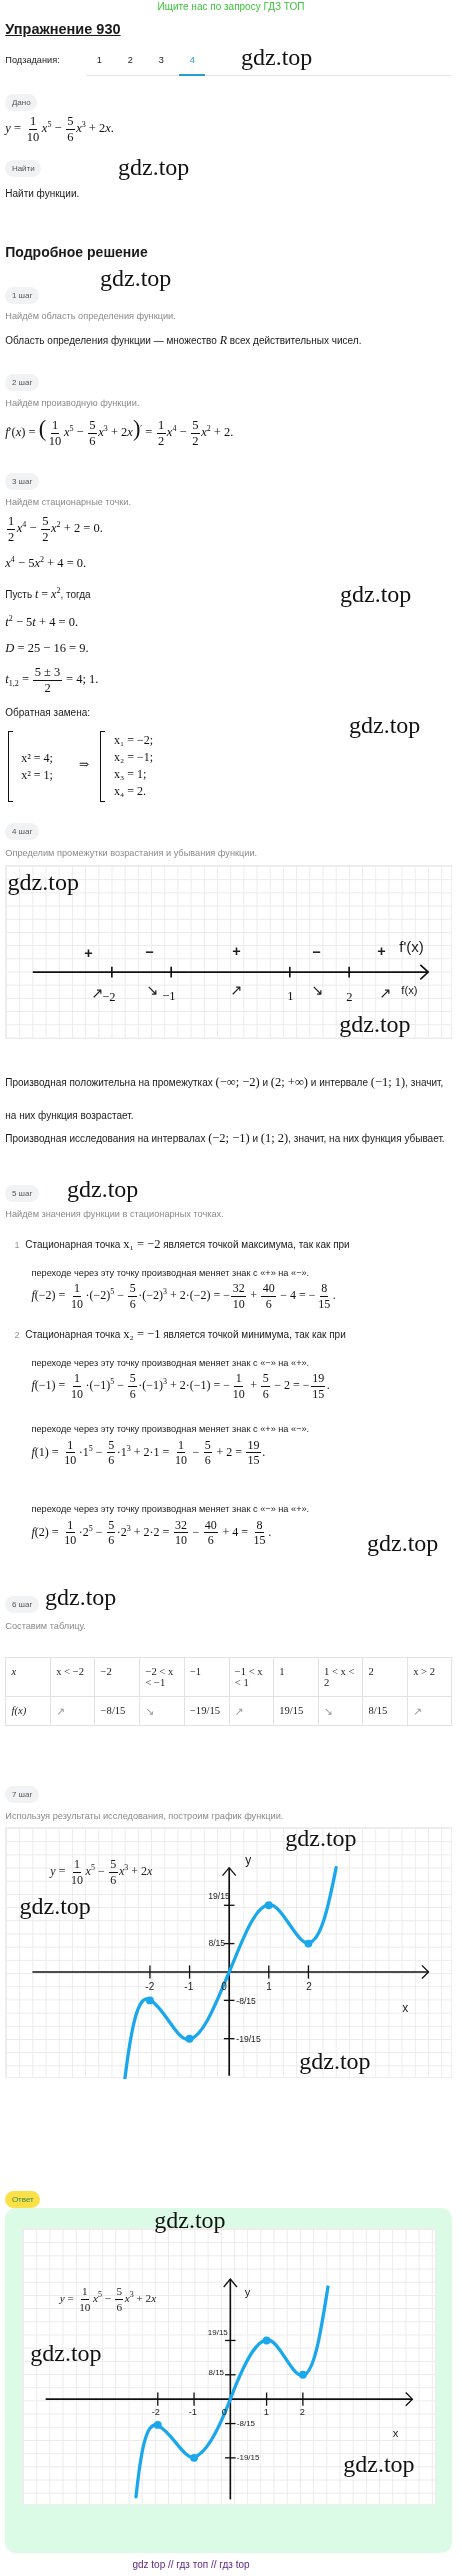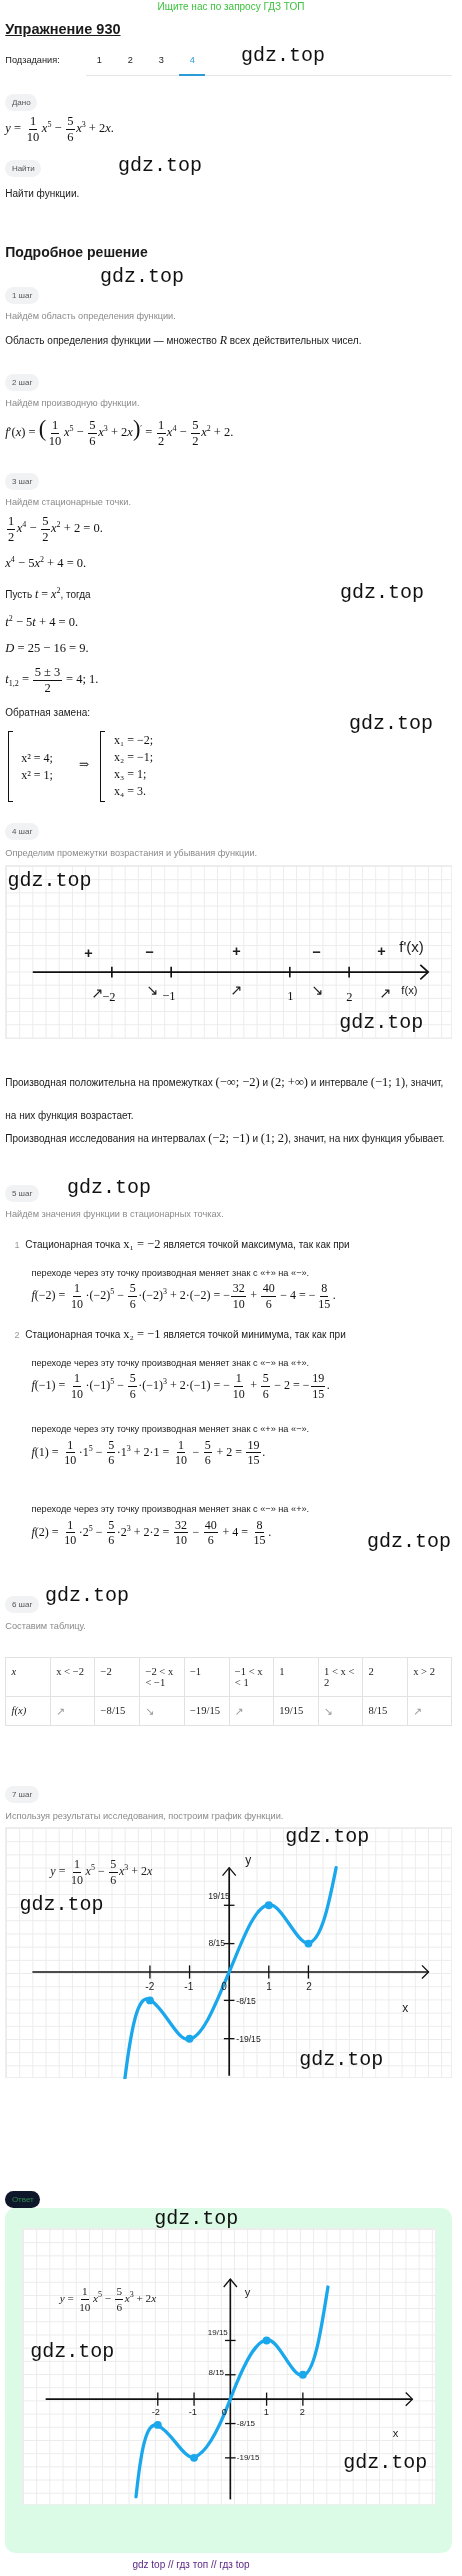--- a/index.html
+++ b/index.html
@@ -6,23 +6,23 @@
   html, body { width: 462px; background: #ffffff; }
   body { font-family: "Liberation Sans", sans-serif; color: #1c1c1c; position: relative; height: 2576px; overflow: hidden; }
   .abs { position: absolute; }
   .banner { top: 1.3px; left: 0; width: 462px; text-align: center; color: #3cc23c; font-size: 10px; }
   .title { top: 21px; left: 5.3px; font-size: 14.5px; font-weight: bold; color: #1a1a1a; text-decoration: underline; }
   .tabs-label { top: 55px; left: 5.3px; font-size: 9.2px; color: #1a1a1a; }
   .tab { top: 55px; font-size: 9.2px; color: #222; width: 26.4px; text-align: center; cursor: pointer; }
   .tab.active { color: #2a9bd6; }
   .tabs-line { top: 75px; left: 86px; width: 366px; height: 0.7px; background: #e6e6e6; }
   .tabs-underline { top: 74px; left: 179px; width: 26.4px; height: 2px; background: #2a9bd6; }
-  .watermark { font-size: 20px; color: #111; font-family: Liberation Mono, monospace; pointer-events: none; }
+  .watermark { font-size: 24px; color: #111; font-family: Liberation Serif, serif; pointer-events: none; }
   .pill { height: 17px; line-height: 17px; padding: 0 6.6px; border-radius: 9.2px; background: #f1f2f4; color: #555; font-size: 8px; }
-  .pill.answer { background: #0f172a; color: #2e8b4e; text-align: center; }
+  .pill.answer { background: #fde047; color: #2e8b4e; text-align: center; }
   .hint { font-size: 9.2px; color: #8a8a8a; }
   .body-text { font-size: 10px; color: #1a1a1a; line-height: 14.5px; }
   .math { font-family: "Liberation Serif", "DejaVu Serif", serif; font-size: 12.5px; color: #111; white-space: nowrap; }
   .math i { font-style: italic; }
   .frac { display: inline-flex; flex-direction: column; align-items: center; vertical-align: middle; margin: 0 1.3px; }
   .frac .num { border-bottom: 0.7px solid #111; padding: 0 1.3px; line-height: 14.5px; }
   .frac .den { line-height: 14.5px; padding: 0 1.3px; }
   sup { font-size: 8px; }
   sub { font-size: 8px; }
   .h2 { top: 244px; left: 5.3px; font-size: 14px; font-weight: bold; color: #1a1a1a; }
@@ -124,21 +124,21 @@
   <div class="abs" style="left:13.2px;top:18.5px;line-height:17px">
     <div>x² = 4;</div>
     <div>x² = 1;</div>
   </div>
   <div class="abs" style="left:71px;top:26.4px">⇒</div>
   <div class="abs" style="left:92px;top:0;width:5.3px;height:71px;border:1.3px solid #111;border-right:none;"></div>
   <div class="abs" style="left:106px;top:1.3px;line-height:17px">
     <div>x₁ = −2;</div>
     <div>x₂ = −1;</div>
     <div>x₃ = 1;</div>
-    <div>x₄ = 3.</div>
+    <div>x₄ = 2.</div>
   </div>
 </div>
 
 <div class="abs pill" style="top:823px;left:5.3px">4 шаг</div>
 <div class="abs hint" style="top:848px;left:5.3px">Определим промежутки возрастания и убывания функции.</div>
 <div class="abs grid" style="top:865px;left:5.3px;width:447px;height:174px">
   <div class="abs watermark" style="top:2.6px;left:1.3px">gdz.top</div>
   <svg class="abs" style="top:0;left:0" width="447" height="174" viewBox="0 0 677 264">
     <line x1="40" y1="161" x2="640" y2="161" stroke="#111" stroke-width="3"></line>
     <polyline points="628,150 640,161 628,172" fill="none" stroke="#111" stroke-width="2.5"></polyline>

